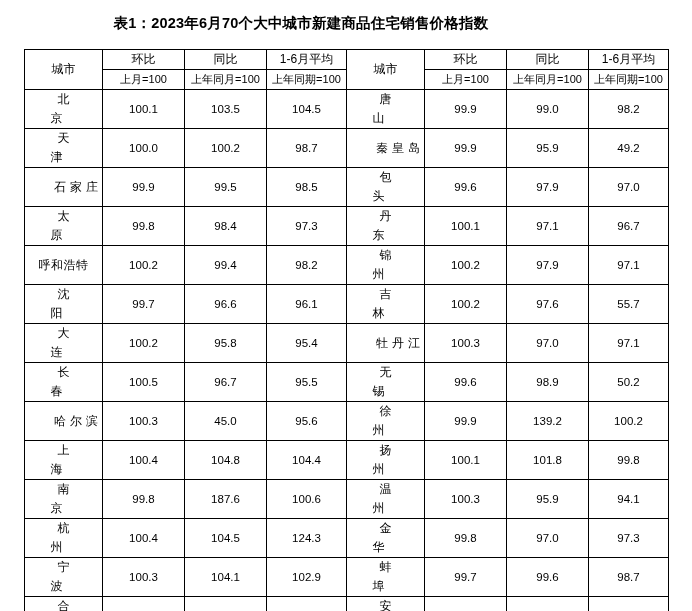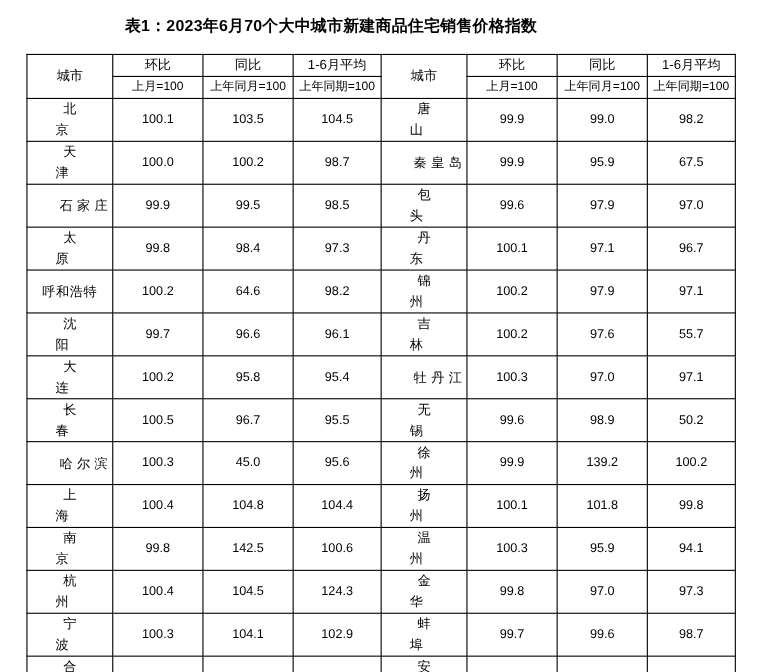--- a/index.html
+++ b/index.html
@@ -128,21 +128,21 @@
             <td class="num">98.2</td>
           </tr>
           <tr>
             <td class="city sp2">天  津</td>
             <td class="num">100.0</td>
             <td class="num">100.2</td>
             <td class="num">98.7</td>
             <td class="city sp3">秦皇岛</td>
             <td class="num">99.9</td>
             <td class="num">95.9</td>
-            <td class="num">67.5</td>
+            <td class="num">49.2</td>
           </tr>
           <tr>
             <td class="city sp3">石家庄</td>
             <td class="num">99.9</td>
             <td class="num">99.5</td>
             <td class="num">98.5</td>
             <td class="city sp2">包  头</td>
             <td class="num">99.6</td>
             <td class="num">97.9</td>
             <td class="num">97.0</td>
@@ -153,21 +153,21 @@
             <td class="num">98.4</td>
             <td class="num">97.3</td>
             <td class="city sp2">丹  东</td>
             <td class="num">100.1</td>
             <td class="num">97.1</td>
             <td class="num">96.7</td>
           </tr>
           <tr>
             <td class="city ">呼和浩特</td>
             <td class="num">100.2</td>
-            <td class="num">64.6</td>
+            <td class="num">99.4</td>
             <td class="num">98.2</td>
             <td class="city sp2">锦  州</td>
             <td class="num">100.2</td>
             <td class="num">97.9</td>
             <td class="num">97.1</td>
           </tr>
           <tr>
             <td class="city sp2">沈  阳</td>
             <td class="num">99.7</td>
             <td class="num">96.6</td>
@@ -213,21 +213,21 @@
             <td class="num">104.8</td>
             <td class="num">104.4</td>
             <td class="city sp2">扬  州</td>
             <td class="num">100.1</td>
             <td class="num">101.8</td>
             <td class="num">99.8</td>
           </tr>
           <tr>
             <td class="city sp2">南  京</td>
             <td class="num">99.8</td>
-            <td class="num">142.5</td>
+            <td class="num">187.6</td>
             <td class="num">100.6</td>
             <td class="city sp2">温  州</td>
             <td class="num">100.3</td>
             <td class="num">95.9</td>
             <td class="num">94.1</td>
           </tr>
           <tr>
             <td class="city sp2">杭  州</td>
             <td class="num">100.4</td>
             <td class="num">104.5</td>

